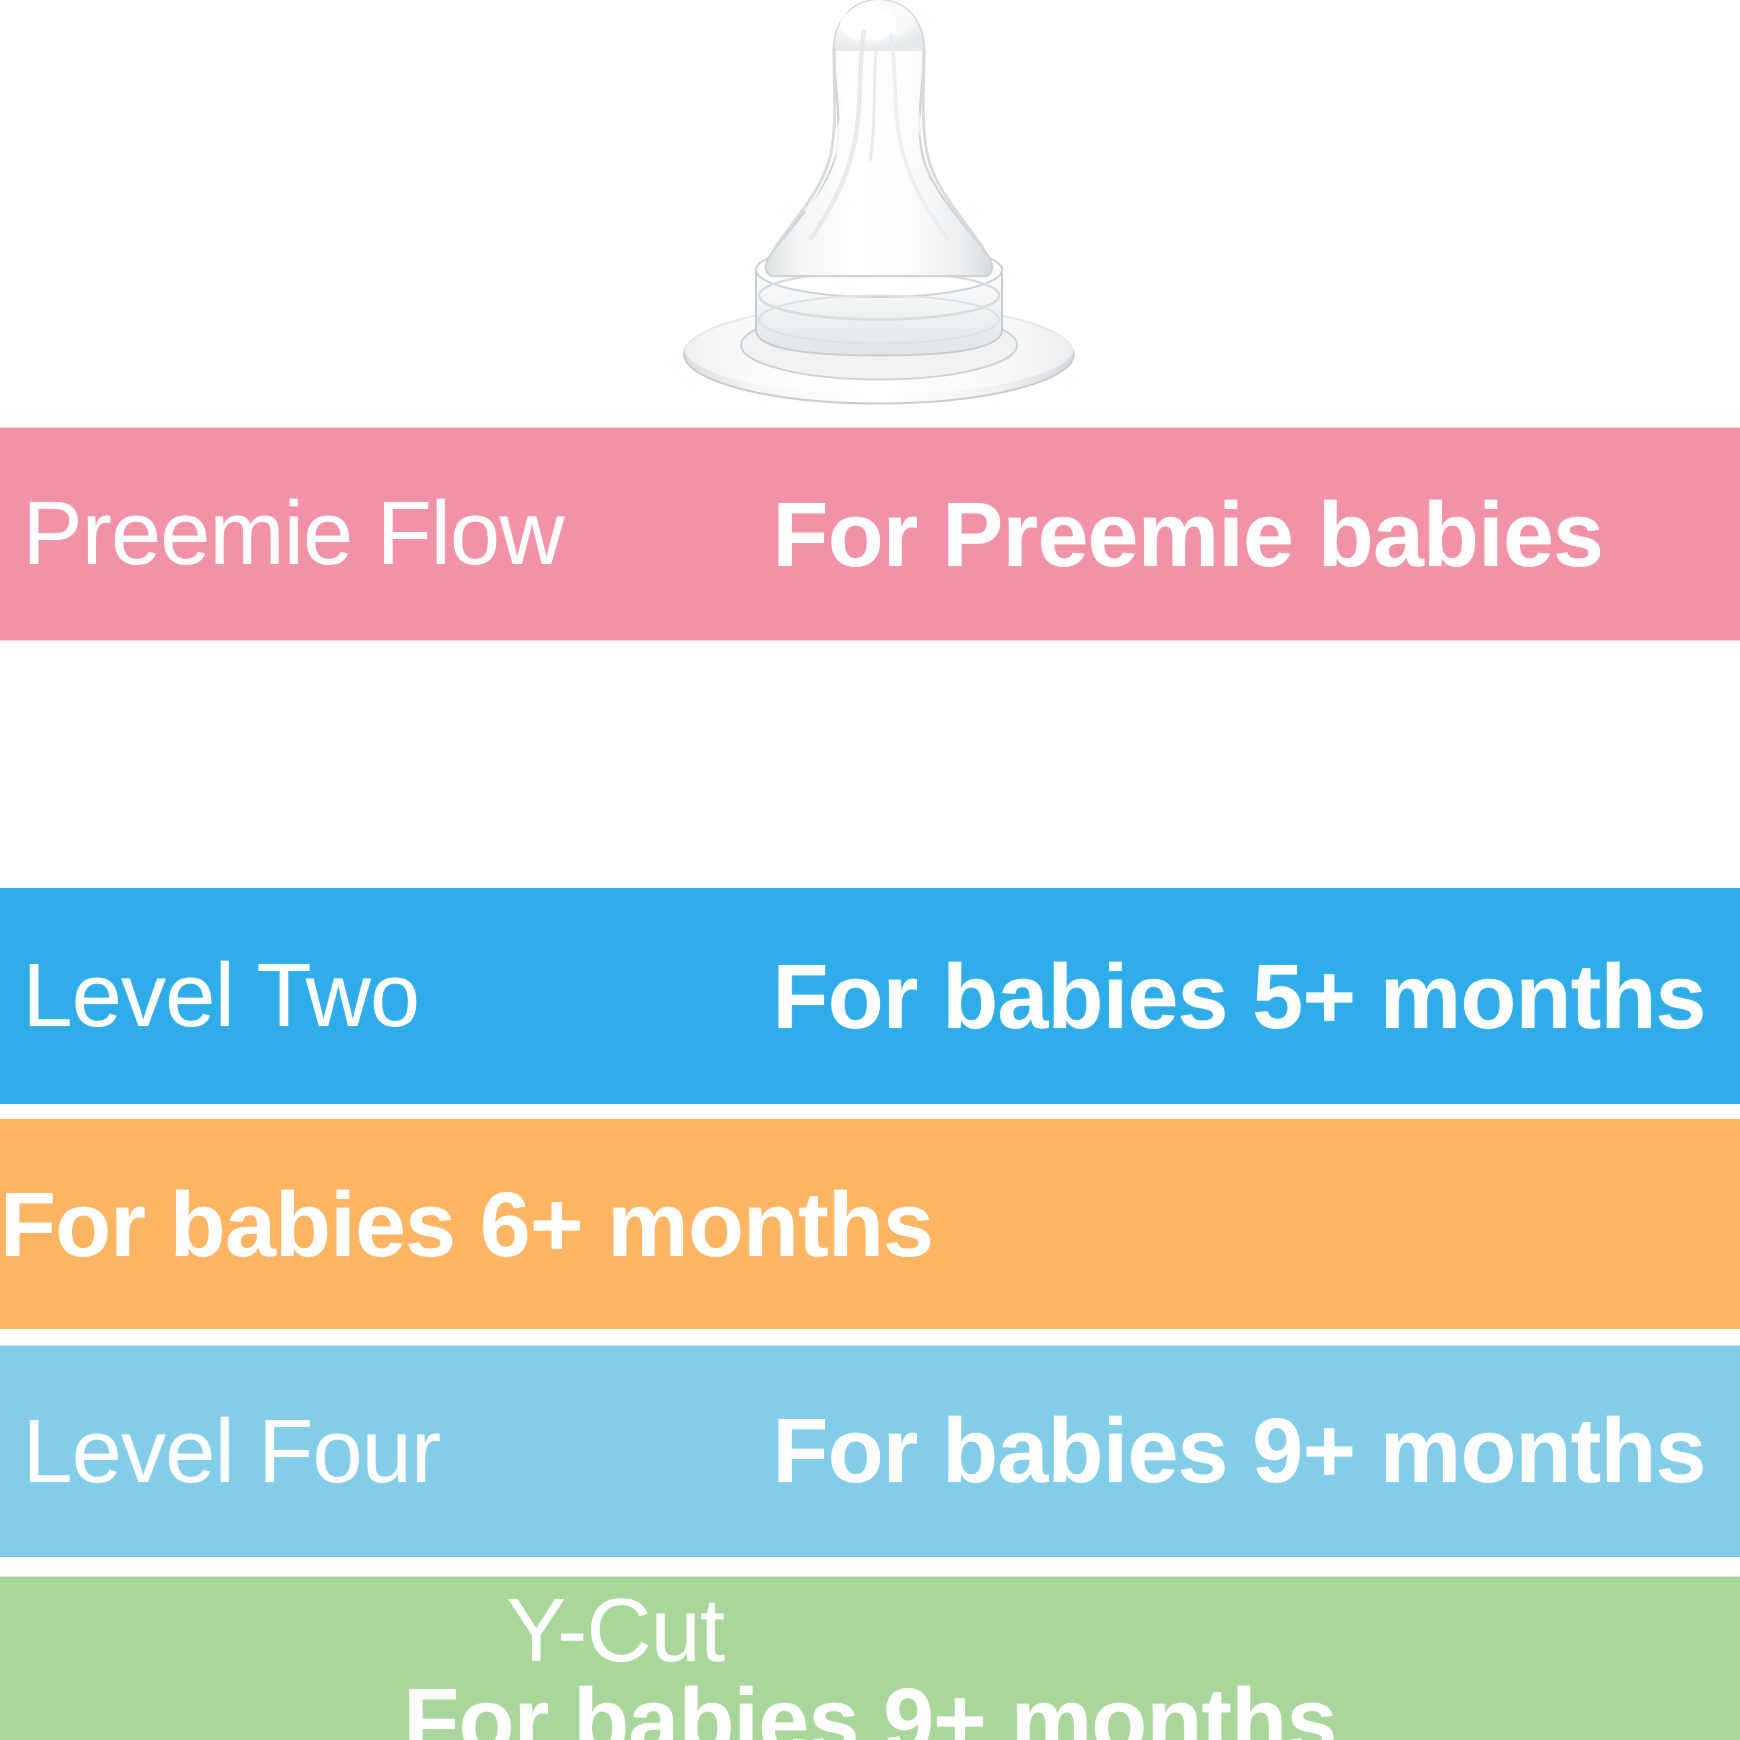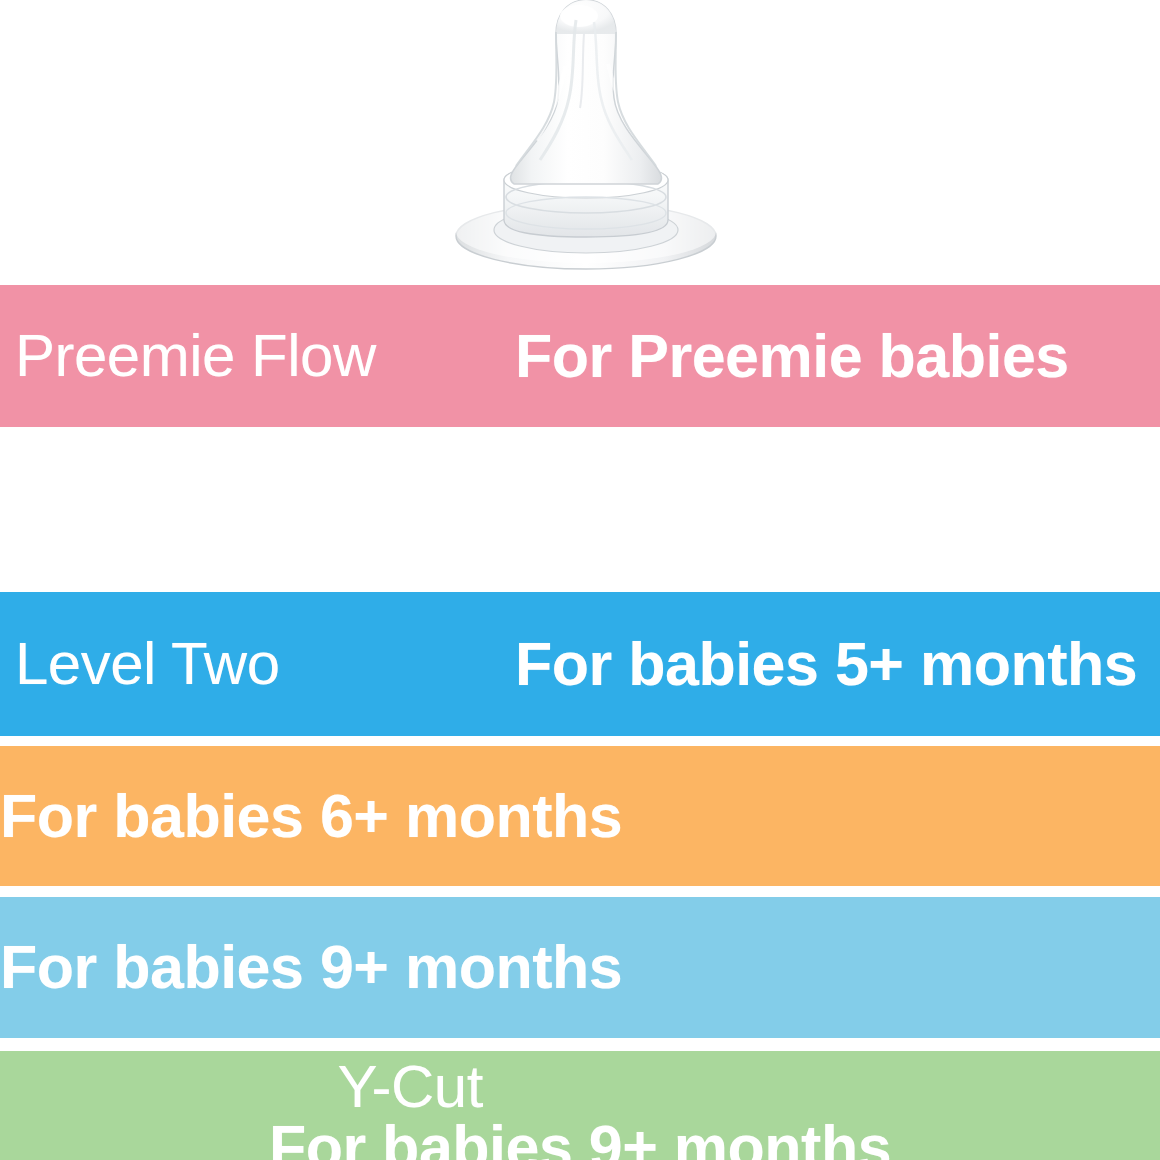--- a/index.html
+++ b/index.html
@@ -169,20 +169,21 @@
   <div class="row row-two" style="background:#2FADE8">
     <div class="row-label">Level Two</div>
     <div class="row-desc">For babies 5+ months</div>
   </div>
 
   <div class="row row-three" style="background:#FCB563">
     <div class="row-desc">For babies 6+ months</div>
   </div>
 
   <div class="row row-four" style="background:#83CDE9">
+    <div class="row-label">Level Four</div>
     <div class="row-desc">For babies 9+ months</div>
   </div>
 
   <div class="row row-ycut" style="background:#A9D79B">
     <div class="row-label">Y-Cut</div>
     <div class="row-desc">For babies 9+ months</div>
   </div>
 
 </div>
 

